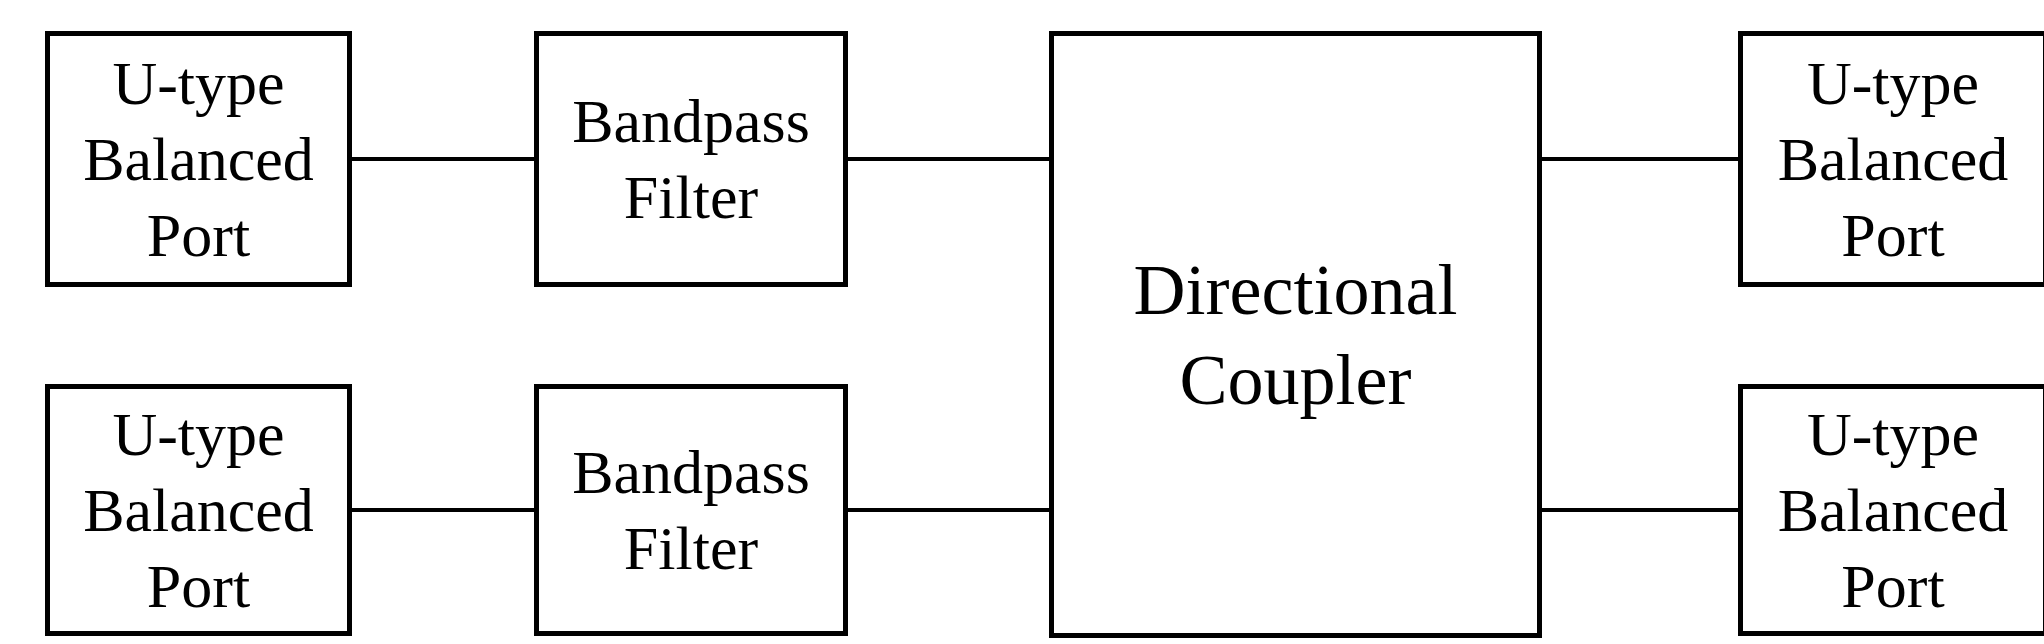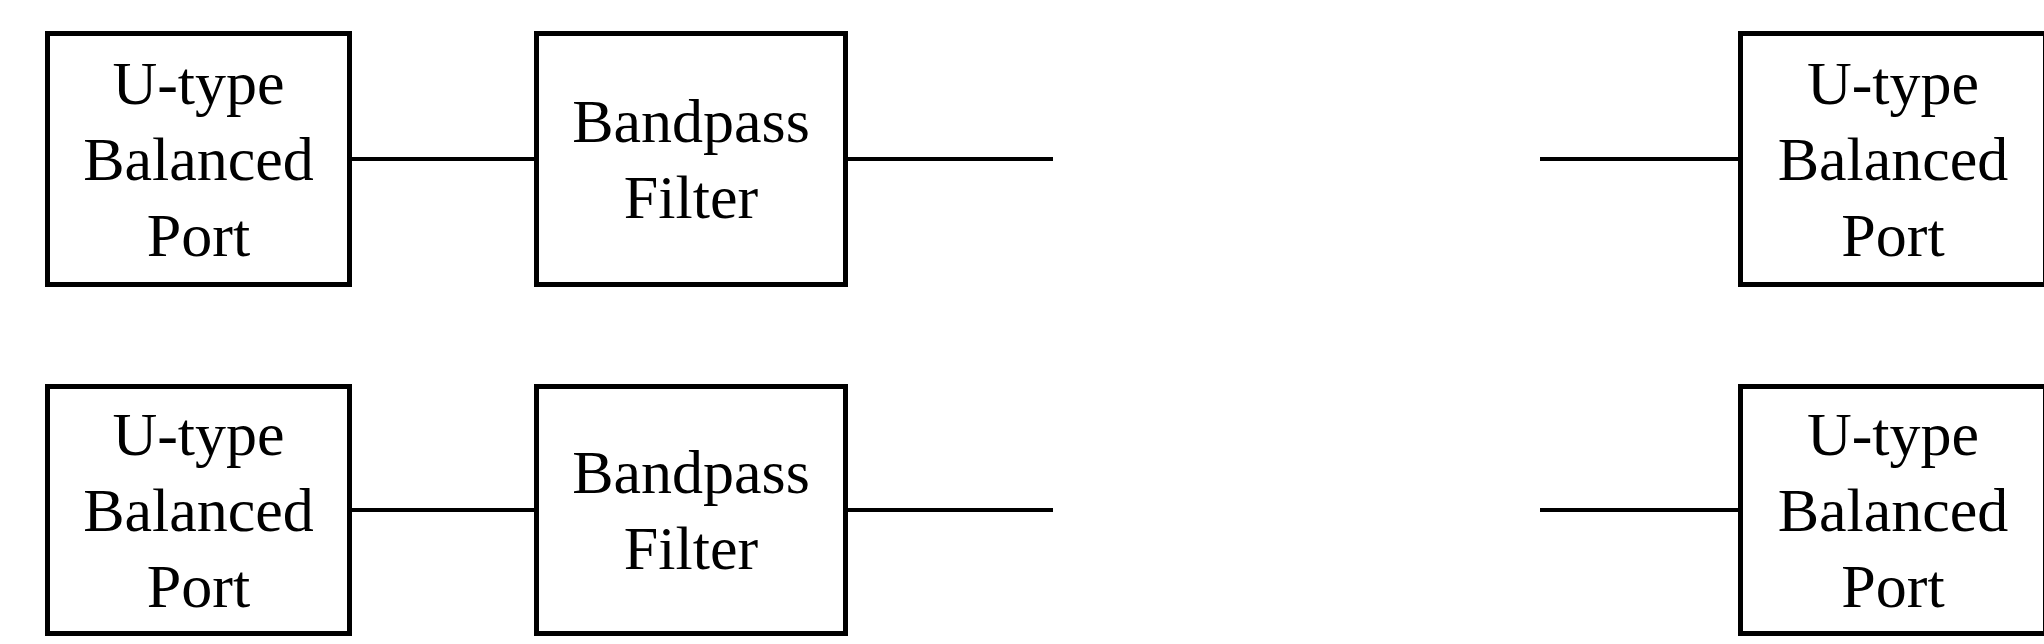--- a/index.html
+++ b/index.html
@@ -76,20 +76,24 @@
     <span class="label">U-type
 Balanced
 Port</span>
   </div>
 
   <div class="block small-text pos-bpf-top">
     <span class="label">Bandpass
 Filter</span>
   </div>
 
+  <div class="block big-text pos-coupler">
+    <span class="label">Directional
+Coupler</span>
+  </div>
 
   <div class="block small-text pos-port-tr">
     <span class="label">U-type
 Balanced
 Port</span>
   </div>
 
   <div class="block small-text pos-port-bl">
     <span class="label">U-type
 Balanced

